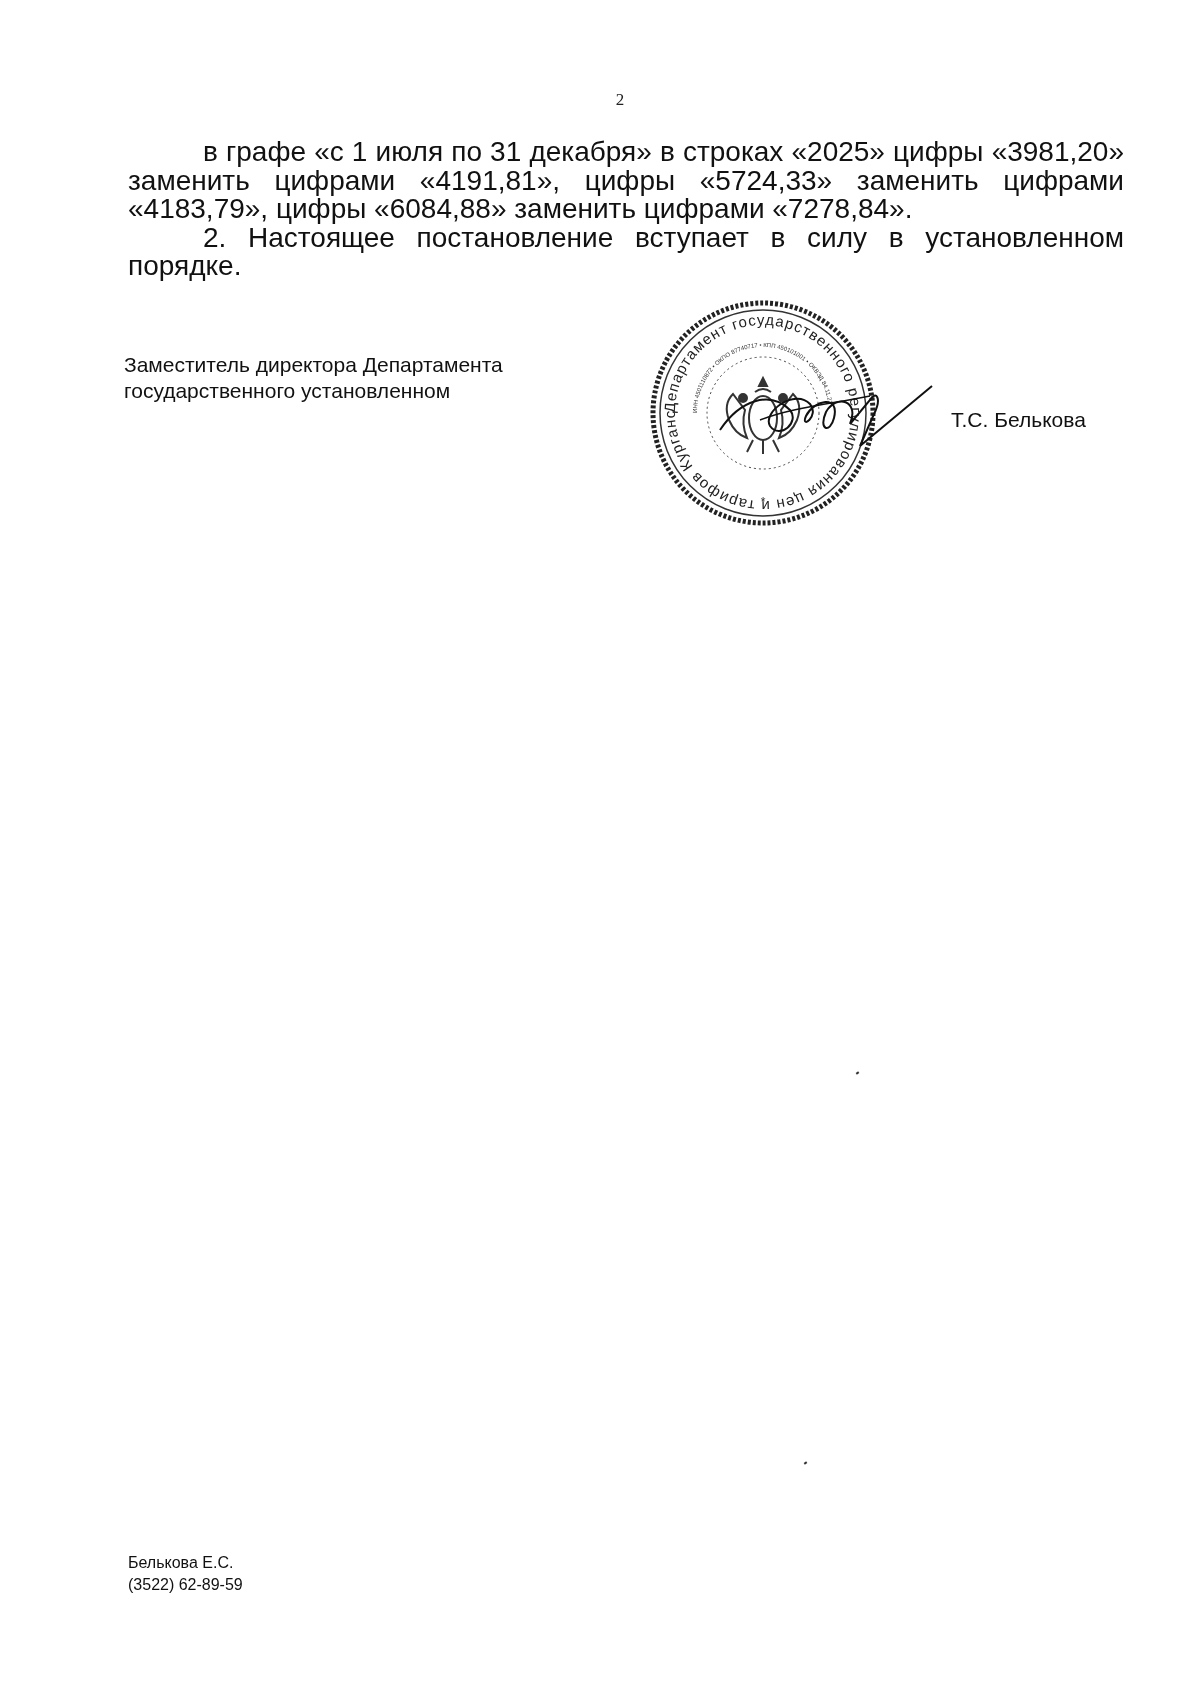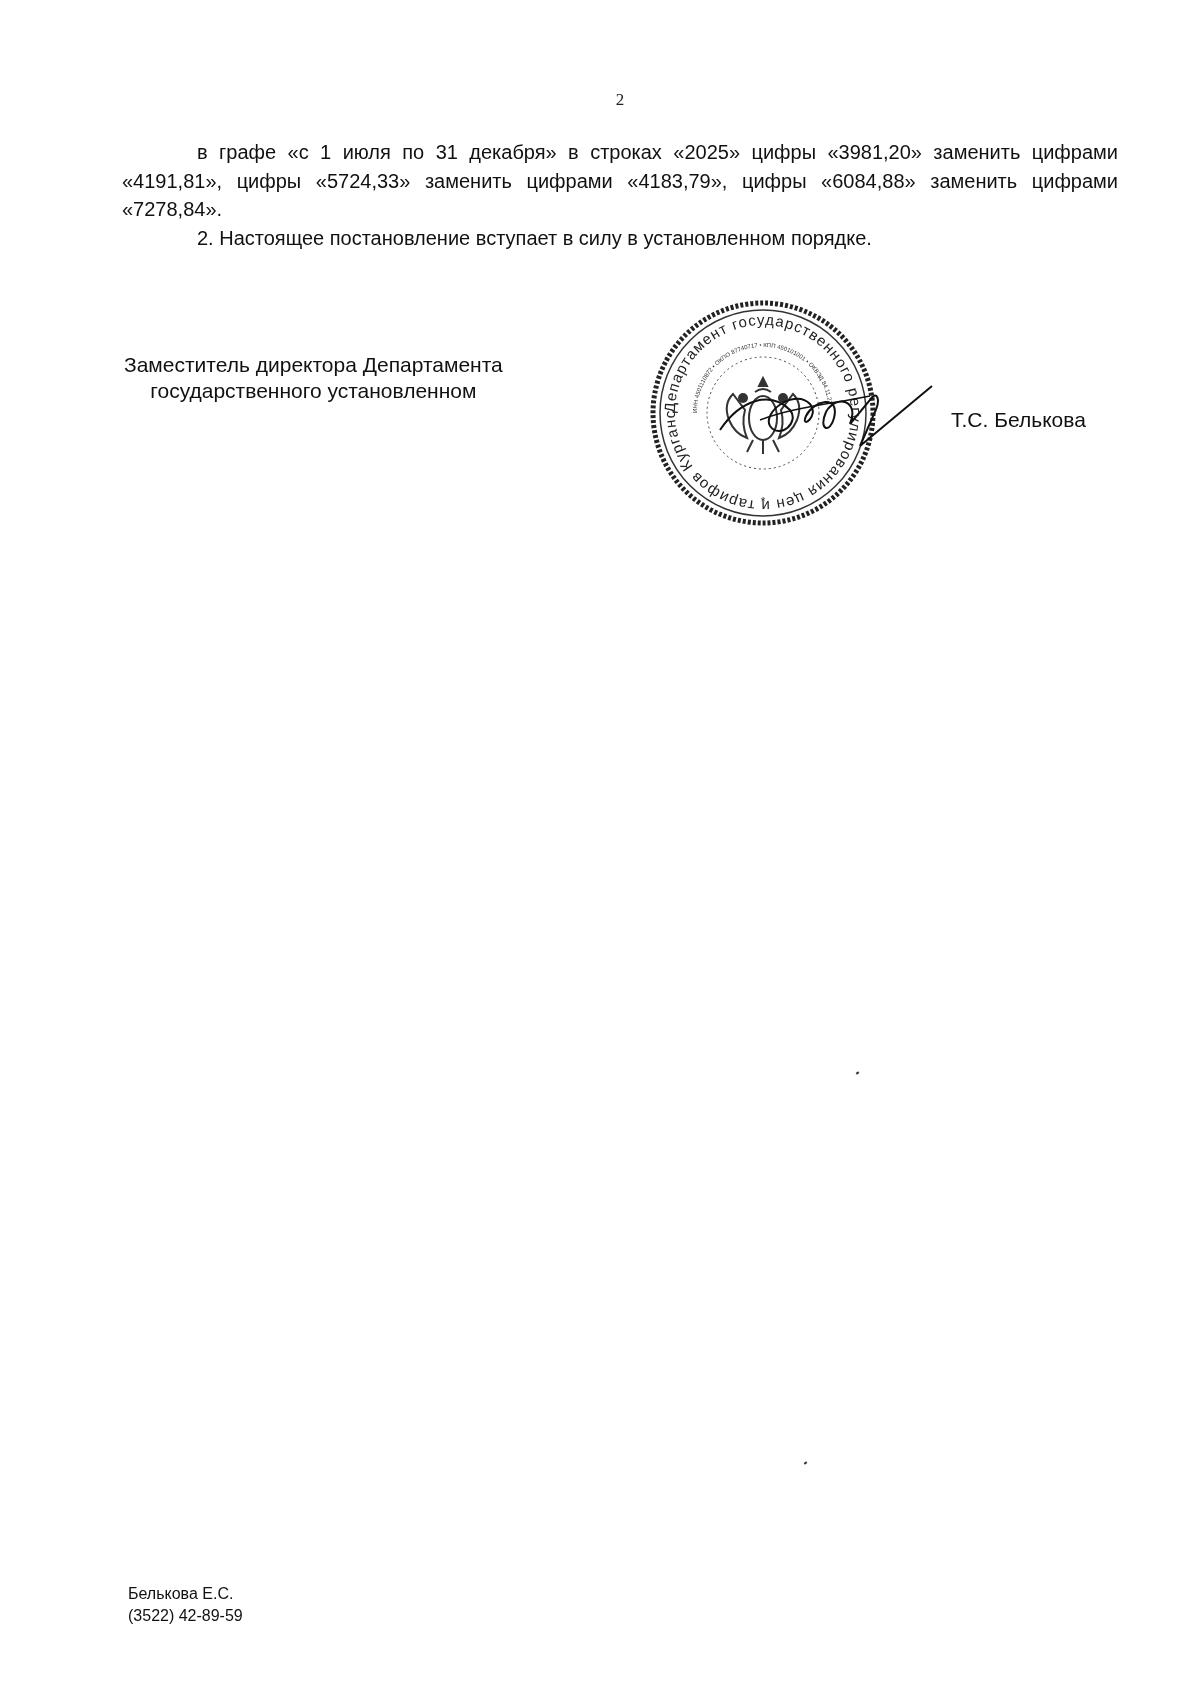--- a/index.html
+++ b/index.html
@@ -7,43 +7,43 @@
       width: 1200px; height: 1690px; position: relative; overflow: hidden;
       color: #111111;
       font-family: "Liberation Sans", sans-serif;
     }
     .page-number {
       position: absolute; left: 0; width: 1240px; top: 90px;
       text-align: center;
       font-family: "Liberation Serif", serif; font-size: 17px; color: #222;
     }
     .body-text {
-      position: absolute; left: 122px; width: 996px; top: 138px;
-      font-size: 20px; line-height: 28.6px;
+      position: absolute; left: 128px; width: 996px; top: 138px;
+      font-size: 28px; line-height: 28.6px;
       text-align: justify;
     }
     .body-text p { margin: 0; text-indent: 75px; }
     .signer-title {
       position: absolute; left: 124px; top: 352px;
       font-size: 21px; line-height: 26px;
     }
-    .signer-title div { white-space: nowrap; text-align: center; }
+    .signer-title div { white-space: nowrap; }
     .signer-name {
       position: absolute; left: 951px; top: 408px;
       font-size: 21px; white-space: nowrap;
     }
     .stamp {
       position: absolute; left: 648px; top: 298px; width: 230px; height: 230px;
     }
     .signature {
       position: absolute; left: 700px; top: 360px; width: 240px; height: 120px;
     }
     .footer {
       position: absolute; left: 128px; top: 1552px;
-      font-size: 16px; line-height: 22px; margin-top: 31px;
+      font-size: 16px; line-height: 22px;
     }
     .speck { position: absolute; width: 3px; height: 2px; background: #333; transform: rotate(-35deg); }
   </style>
 </head>
 <body>
 
 <div class="page-number">2</div>
 
 <div class="body-text">
   <p>в графе «с 1 июля по 31 декабря» в строках «2025» цифры «3981,20» заменить цифрами «4191,81», цифры «5724,33» заменить цифрами «4183,79», цифры «6084,88» заменить цифрами «7278,84».</p>
@@ -85,17 +85,17 @@
 
 <svg class="signature" viewBox="0 0 240 120" xmlns="http://www.w3.org/2000/svg">
   <path d="M 20,70 C 40,40 70,30 90,50 C 100,62 80,80 70,66 C 62,52 95,28 110,44 C 120,56 100,70 106,56 C 114,40 140,34 134,58 C 130,74 118,70 126,52 C 136,34 160,40 150,64 L 170,40 C 176,30 182,38 174,54 L 160,86 L 232,26" fill="none" stroke="#111" stroke-width="2"></path>
   <path d="M 60,60 C 90,48 130,44 170,36" fill="none" stroke="#111" stroke-width="1.4"></path>
 </svg>
 
 <div class="signer-name">Т.С. Белькова</div>
 
 <div class="footer">
   <div>Белькова Е.С.</div>
-  <div>(3522) 42-89-59</div>
+  <div>(3522) 62-89-59</div>
 </div>
 
 <div class="speck" style="left:856px; top:1072px;"></div>
 <div class="speck" style="left:804px; top:1462px;"></div>
 
 </body></html>

